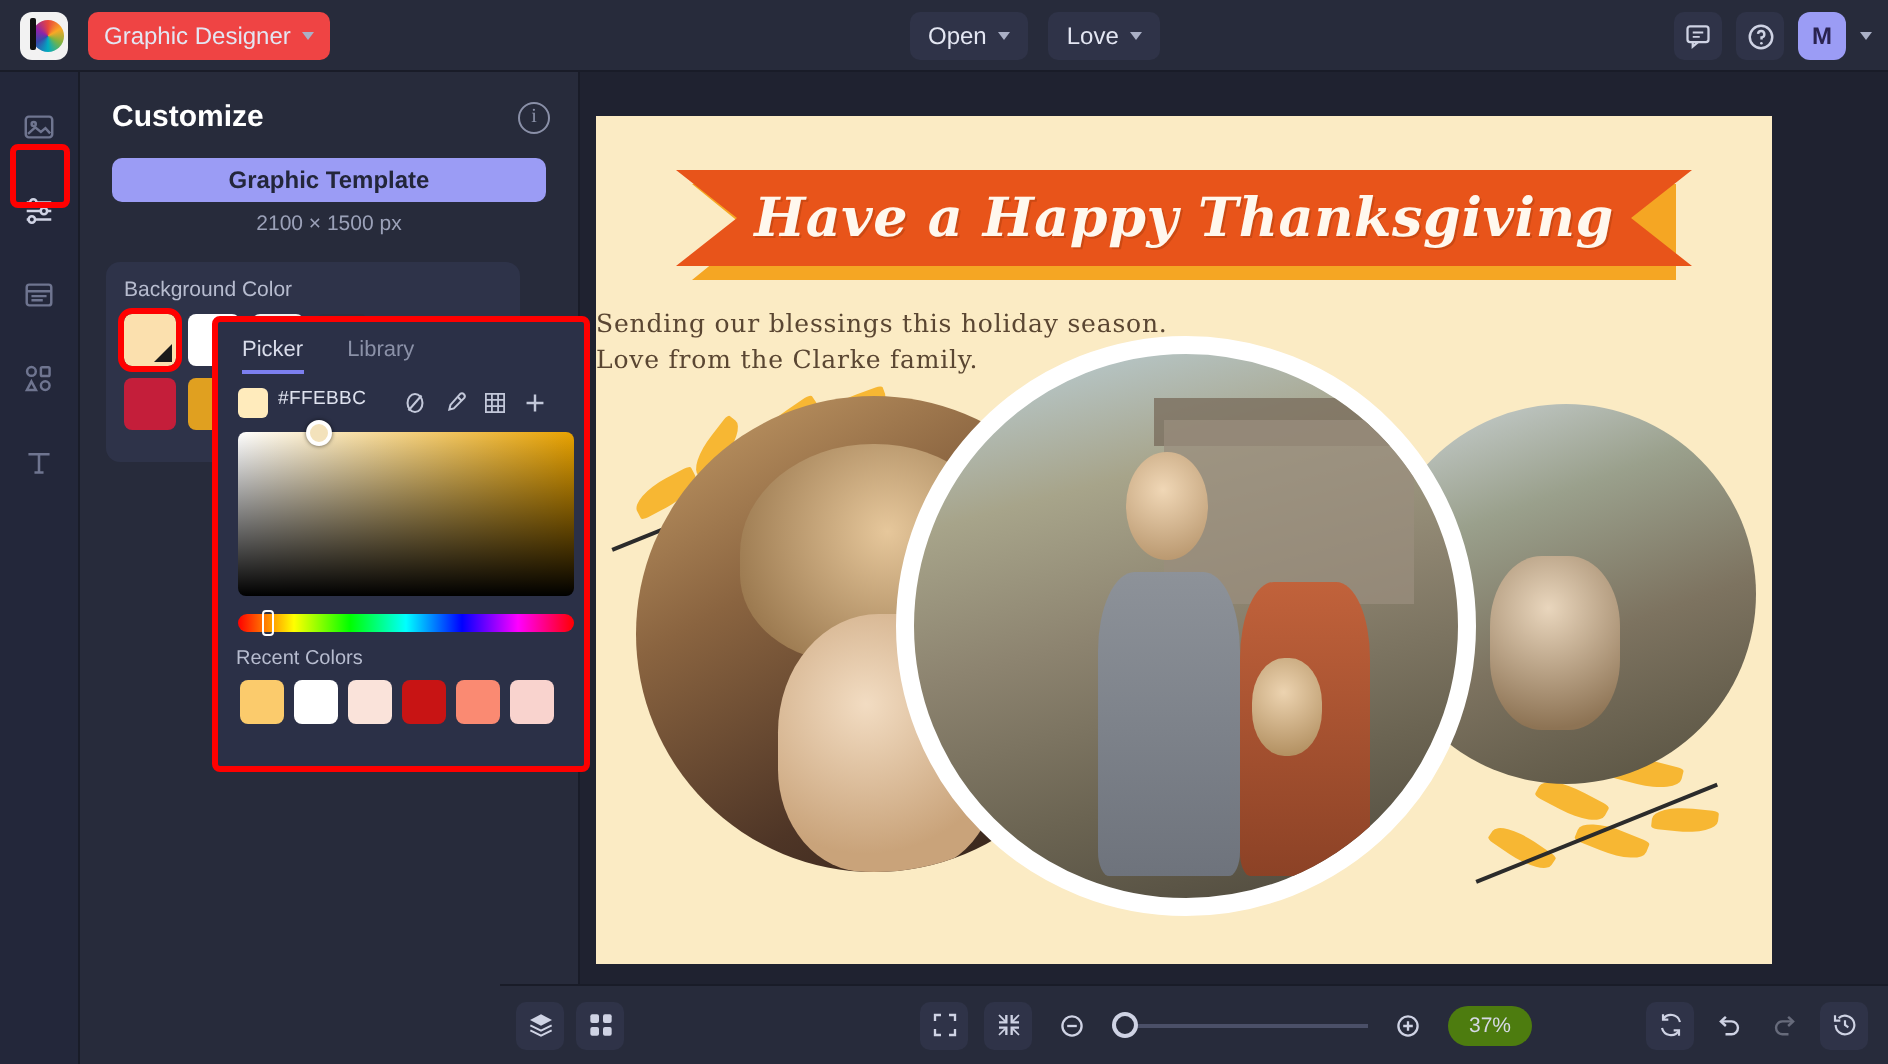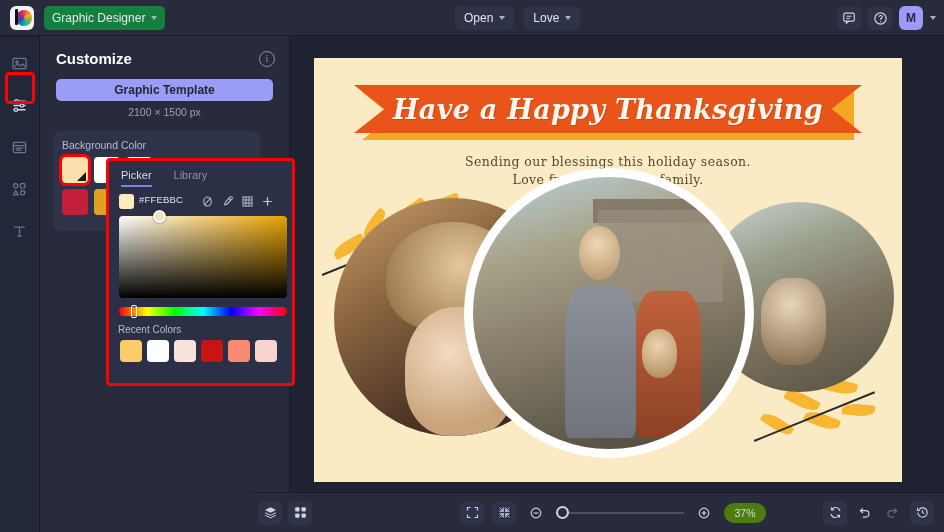--- a/index.html
+++ b/index.html
@@ -27,21 +27,21 @@
   .logo-wrap .ring{
     width:16px;height:16px;border-radius:50%;
     background:conic-gradient(#e8453c,#f9a825,#7cb342,#00acc1,#3949ab,#8e24aa,#e8453c);
     position:absolute; right:2px; top:4px;
   }
   .logo-wrap .stem{
     position:absolute;left:5px;top:3px;width:3px;height:16px;background:#111;border-radius:1px;
   }
   .doc-select{
     margin-left:10px;height:24px;padding:0 8px;border-radius:5px;
-    background:#15803d;display:flex;align-items:center;gap:6px;
+    background:#ef4444;display:flex;align-items:center;gap:6px;
     font-size:12px;color:#e3e6f2;cursor:pointer;
   }
   .caret{ width:0;height:0;border-left:3.5px solid transparent;border-right:3.5px solid transparent;border-top:4px solid #aab0c6;}
   #top-center{ position:absolute; left:455px; top:6px; display:flex; gap:10px;}
   .tb-btn{
     height:24px;padding:0 9px;border-radius:5px;background:#2f3348;
     display:flex;align-items:center;gap:6px;font-size:12px;color:#e3e6f2;cursor:pointer;
   }
   #top-right{ position:absolute; right:8px; top:6px; display:flex; align-items:center; gap:7px;}
   .icon-btn{
@@ -139,40 +139,40 @@
   .rc-label{ font-size:10px;color:#b7bccf;padding:8px 0 0 9px;}
   .rc-row{ display:flex;gap:5px;padding:5px 0 0 11px;}
   .rc-sw{ width:22px;height:22px;border-radius:4px;cursor:pointer;}
 
   
   #canvas-area{
     position:absolute;left:290px;top:36px;width:654px;height:456px;
     background:#1f2230;
   }
   #card{
-    position:absolute;left:24px;top:22px;width:588px;height:424px;
+    position:absolute;left:8px;top:22px;width:588px;height:424px;
     background:#FBEBC4;overflow:hidden;
   }
   .ribbon-wrap{ position:absolute;left:40px;top:27px;width:508px;height:56px;}
   .ribbon-shadow{
     position:absolute;left:8px;top:7px;width:492px;height:48px;background:#F5A623;
     clip-path:polygon(0 0,100% 0,100% 100%,0 100%,6% 50%);
   }
   .ribbon{
     position:absolute;left:0;top:0;width:508px;height:48px;background:#E8541A;
     clip-path:polygon(0 0, 100% 0, 94% 50%, 100% 100%, 0 100%, 6% 50%);
     display:flex;align-items:center;justify-content:center;
   }
   .ribbon-txt{
     font-family:"DejaVu Serif", serif;font-style:italic;font-weight:bold;
     font-size:27px;color:#FFF8EE;letter-spacing:0.3px;
     text-shadow:1px 1px 0 rgba(120,40,0,.25);
   }
   .sub-txt{
-    position:absolute;left:0;top:95px;width:588px;text-align:center;
+    position:absolute;left:0;top:95px;width:588px;
     font-family:"DejaVu Serif",serif;font-size:12.5px;color:#5a4632;line-height:1.45;
     letter-spacing:0.4px;
   }
   
   .photo{ position:absolute;border-radius:50%;overflow:hidden;}
   .p-left{ left:20px;top:140px;width:238px;height:238px;
     background:linear-gradient(150deg,#c9a06a 0%,#8a6440 35%,#4e3526 70%,#2e2018 100%);}
   .p-left::after{content:"";position:absolute;left:30%;top:46%;width:46%;height:54%;
     border-radius:46% 46% 40% 40%;background:radial-gradient(circle at 40% 35%,#f2dcc2,#c9a37a 70%);}
   .p-left::before{content:"";position:absolute;left:22%;top:10%;width:56%;height:46%;

